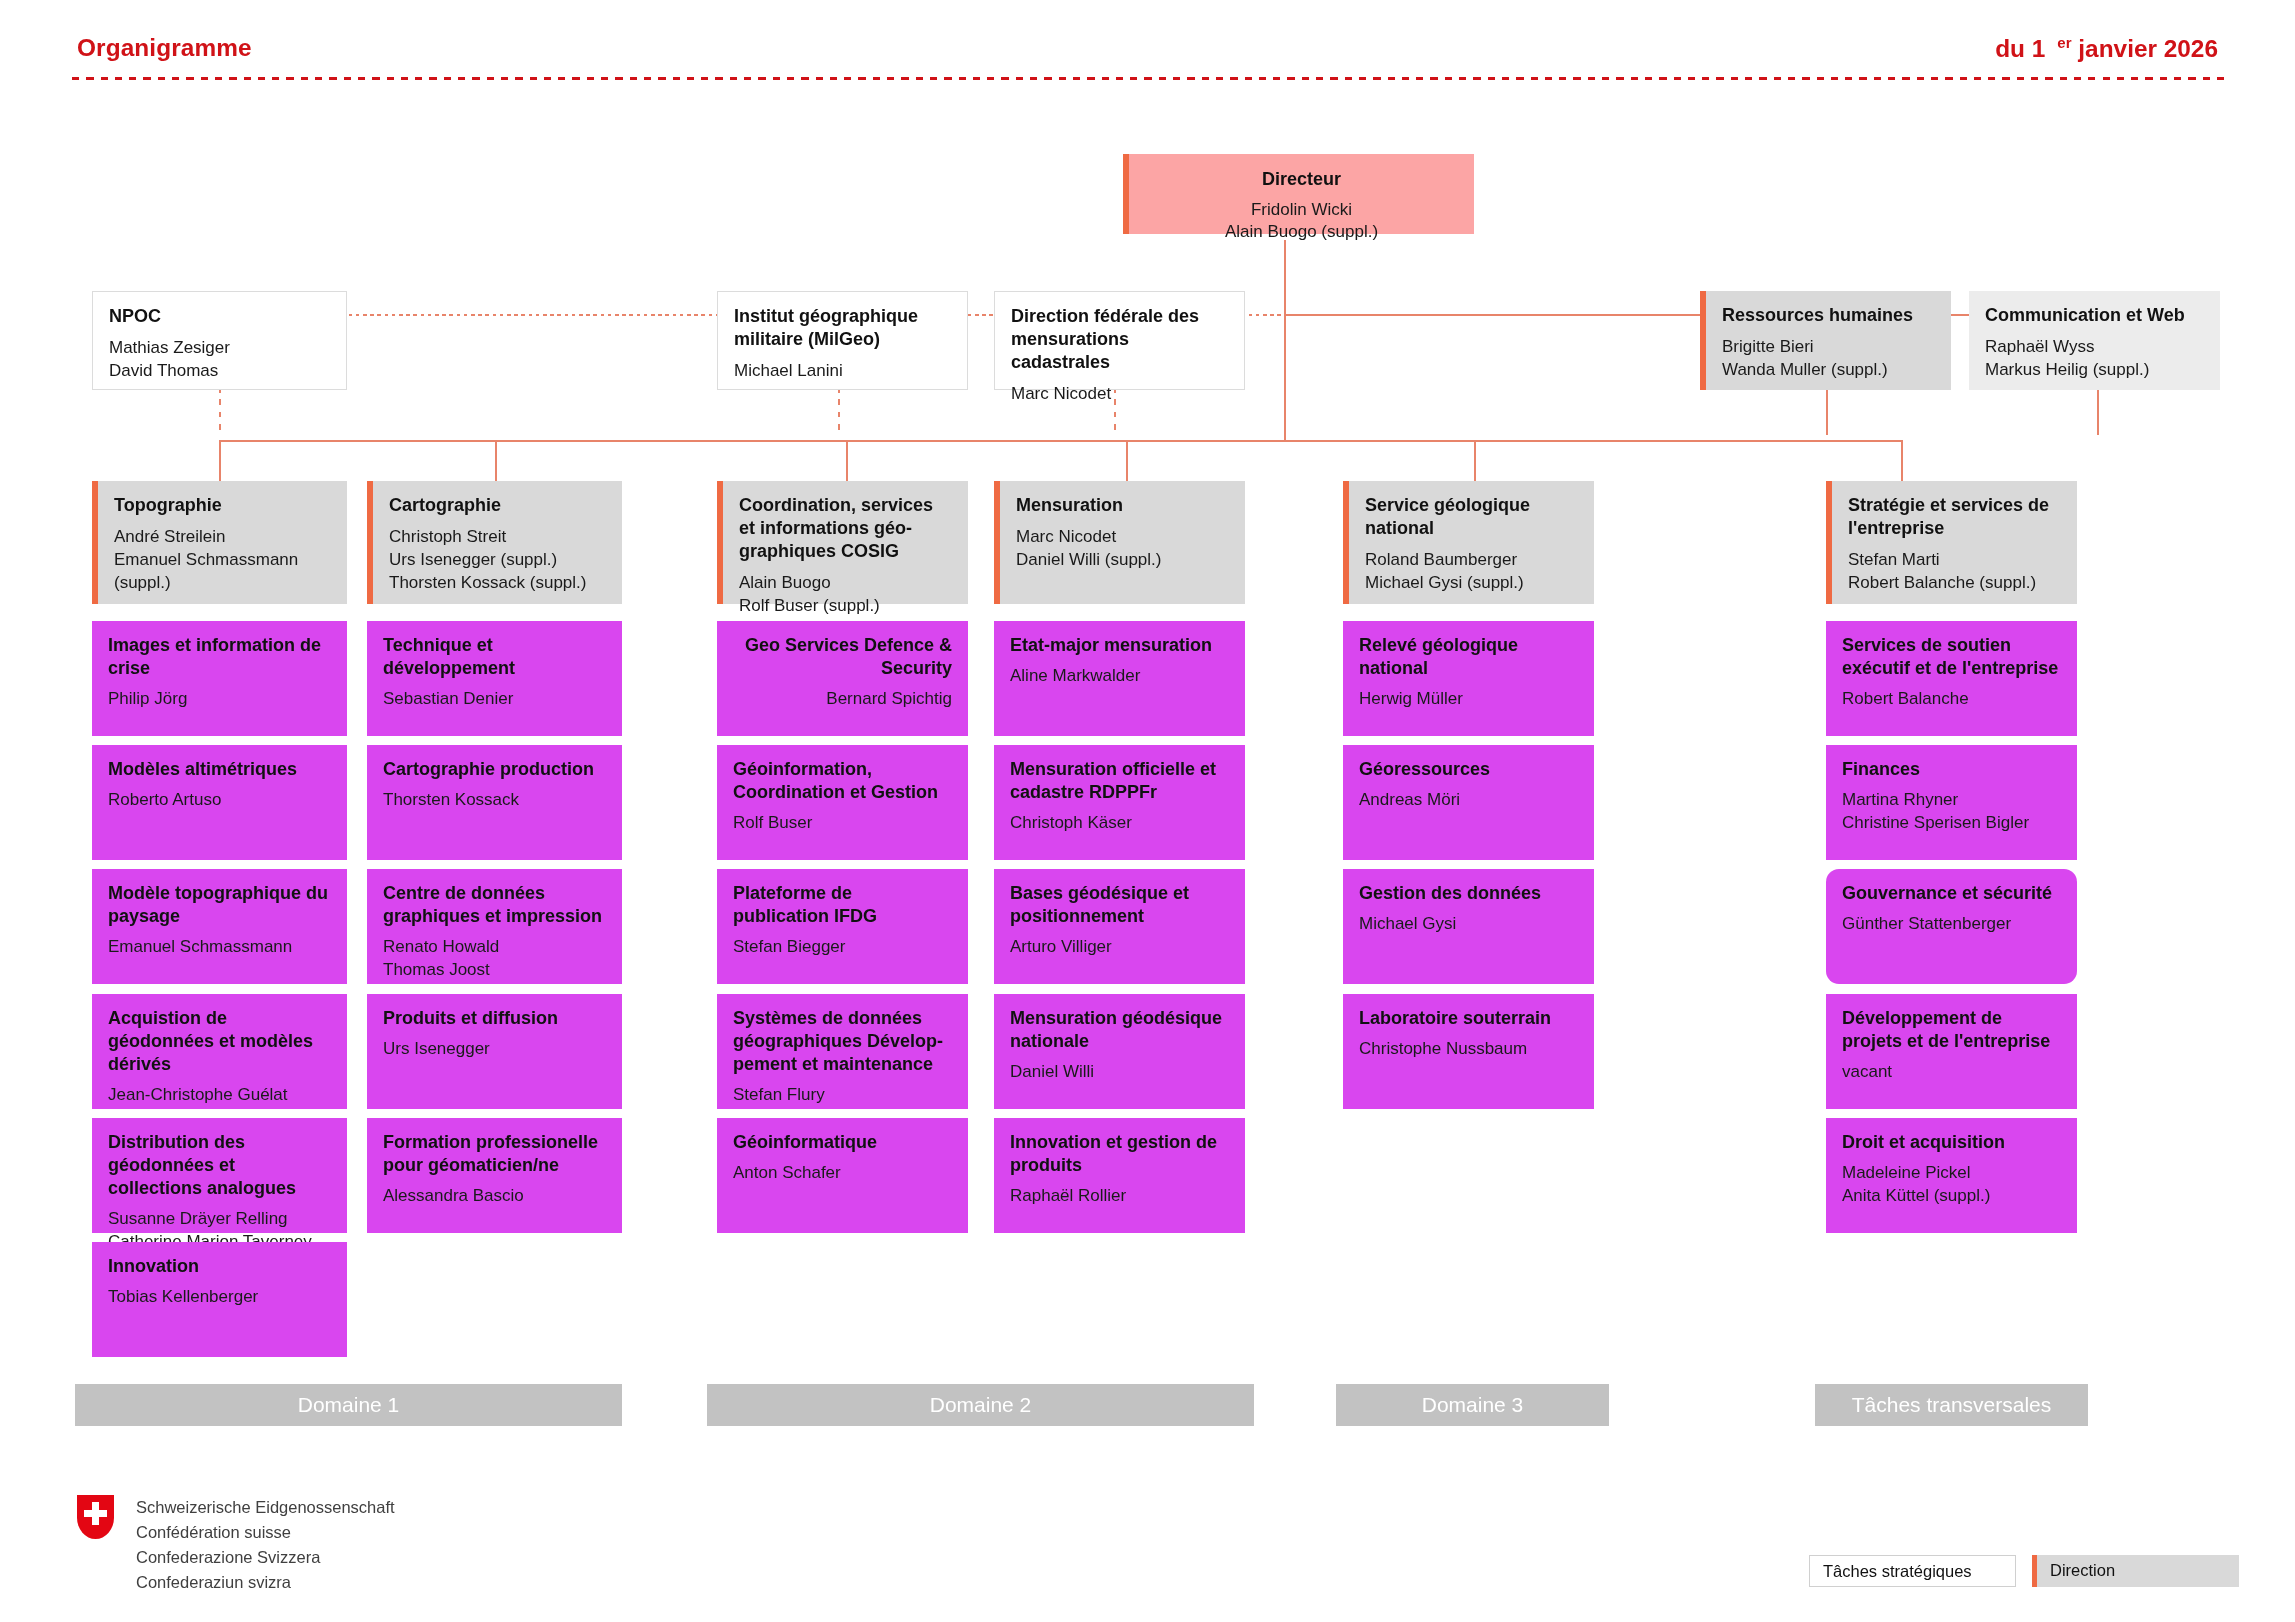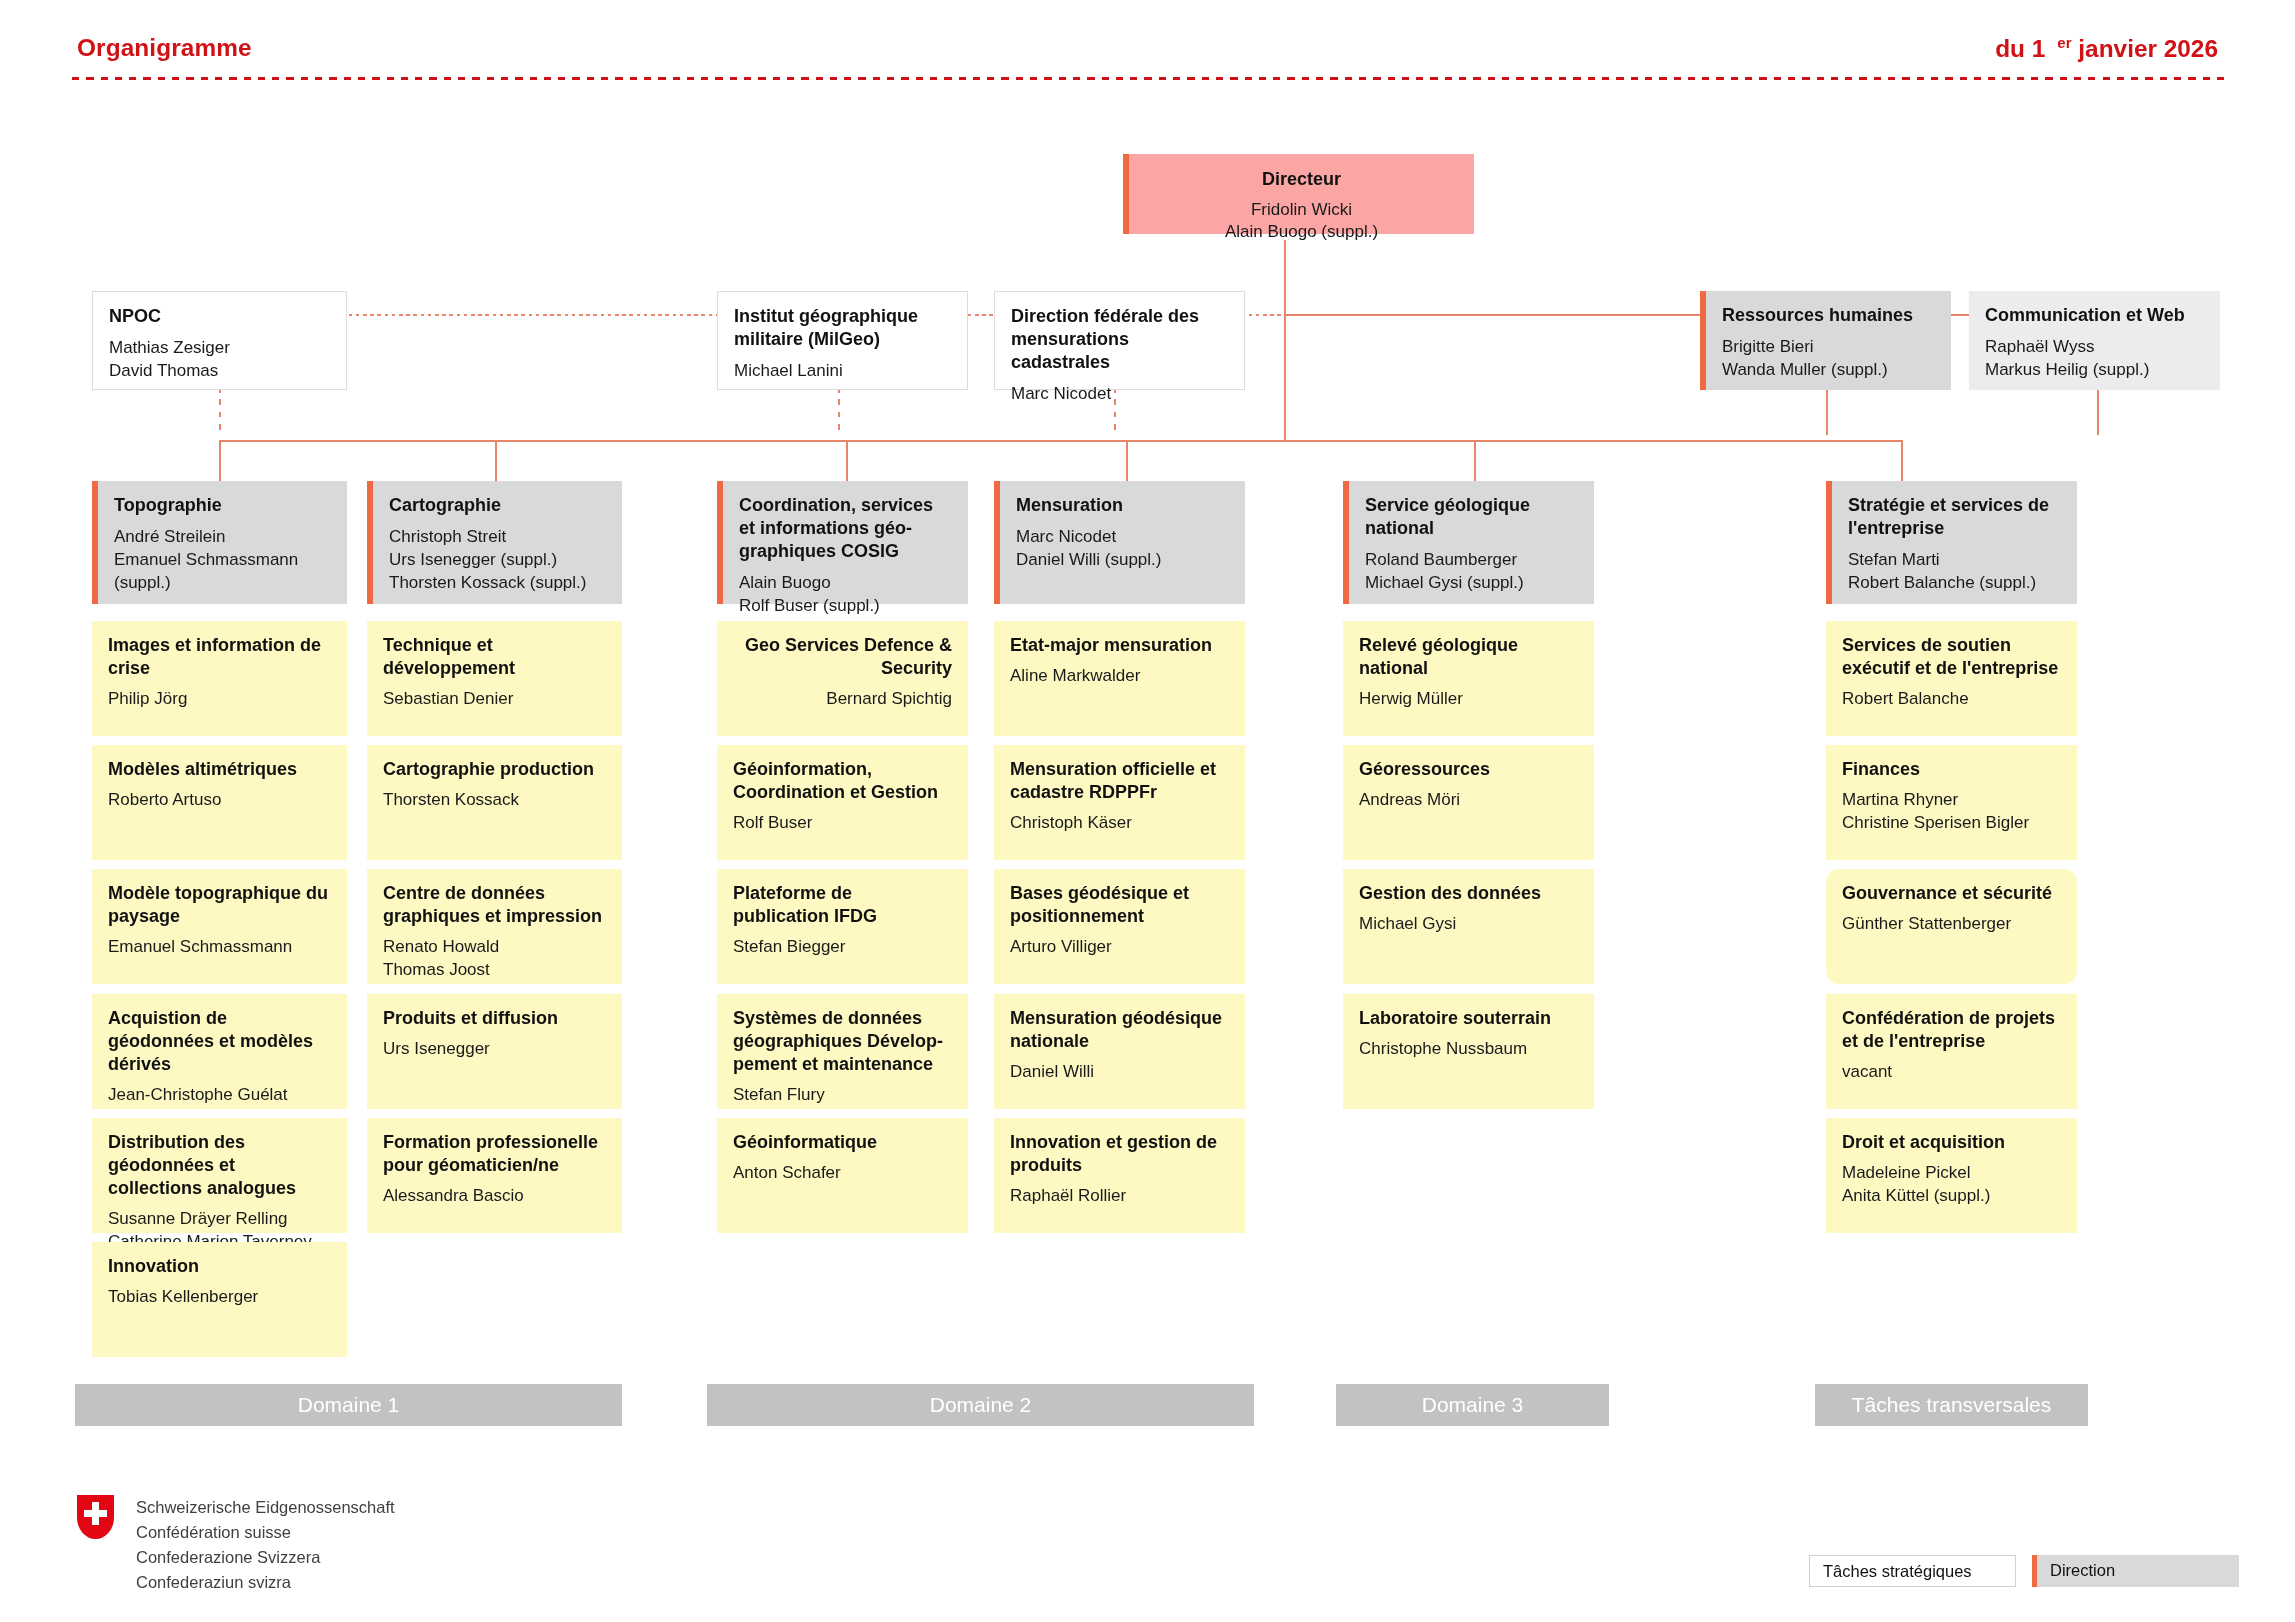--- a/index.html
+++ b/index.html
@@ -51,21 +51,21 @@
   }
   .box p { font-size: 17px; line-height: 1.33; color: #1a1a1a; font-weight: normal; }
 
   .box-director { background: #fca5a5; border-left: 6.5px solid #ef6a43; }
   .box-director .inner { text-align: center; padding-top: 14.3px; }
   .box-director h3 { margin-bottom: 7.2px; }
 
   .box-white { background: #ffffff; border: 1.4px solid #dcdcdc; }
   .box-gray-bar { background: #d9d9d9; border-left: 6.5px solid #ef6a43; }
   .box-lightgray { background: #ececec; }
-  .box-sub { background: #fef9c3; }
+  .box-sub { background: #d946ef; }
   .box-sub h3 { margin-bottom: 8px; }
 
   
   .domaine {
     position: absolute; background: #c2c2c2; height: 42px;
     display: flex; align-items: center; justify-content: center;
     color: #ffffff; font-size: 21px; font-weight: normal;
   }
 
   
@@ -381,21 +381,21 @@
       </div>
   </div>
   <div class="box box-sub" style="left:1826px; top:869px; width:251px; height:115px;border-radius:13px;">
     <div class="inner">
         <h3>Gouvernance et sécurité</h3>
       <p>Günther Stattenberger</p>
       </div>
   </div>
   <div class="box box-sub" style="left:1826px; top:994px; width:251px; height:115px;">
     <div class="inner">
-        <h3>Confédération de projets et de l'entreprise</h3>
+        <h3>Développement de projets et de l'entreprise</h3>
       <p>vacant</p>
       </div>
   </div>
   <div class="box box-sub" style="left:1826px; top:1118px; width:251px; height:115px;">
     <div class="inner">
         <h3>Droit et acquisition</h3>
       <p>Madeleine Pickel</p>
       <p>Anita Küttel (suppl.)</p>
       </div>
   </div>

